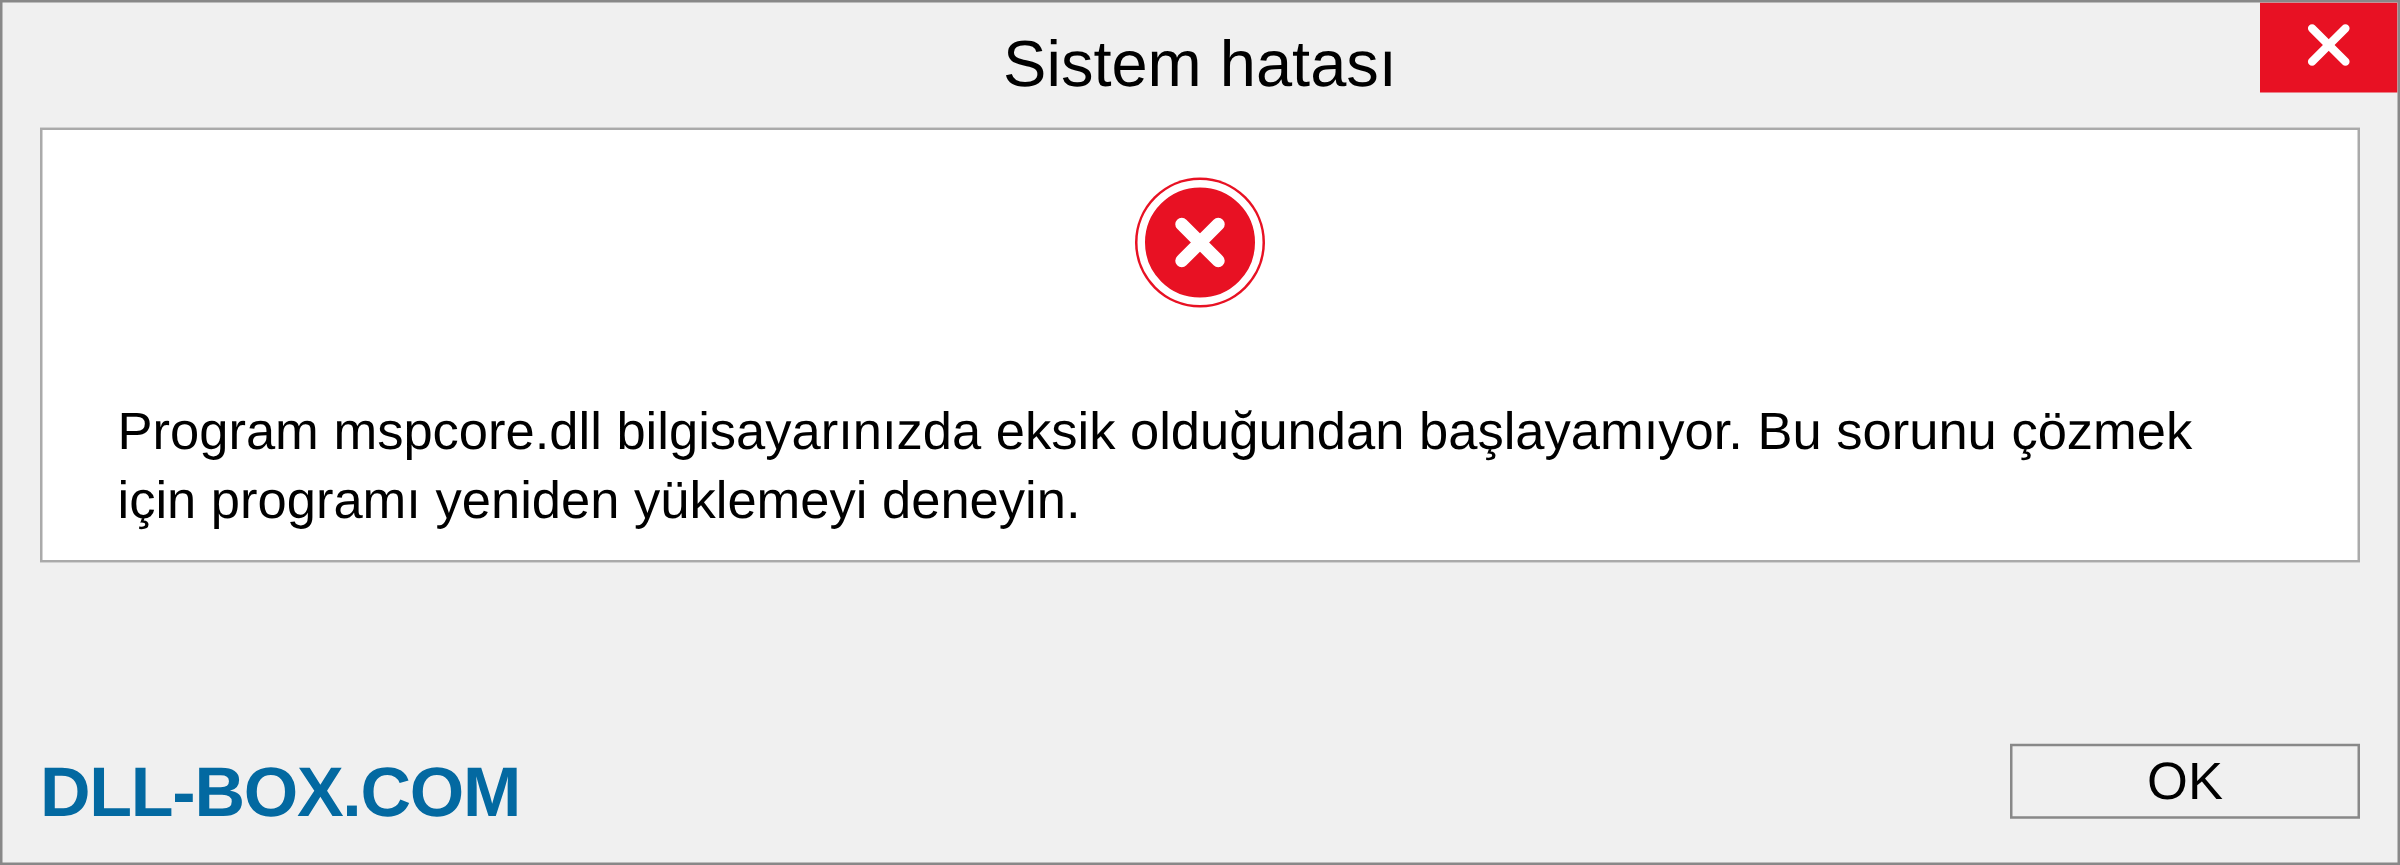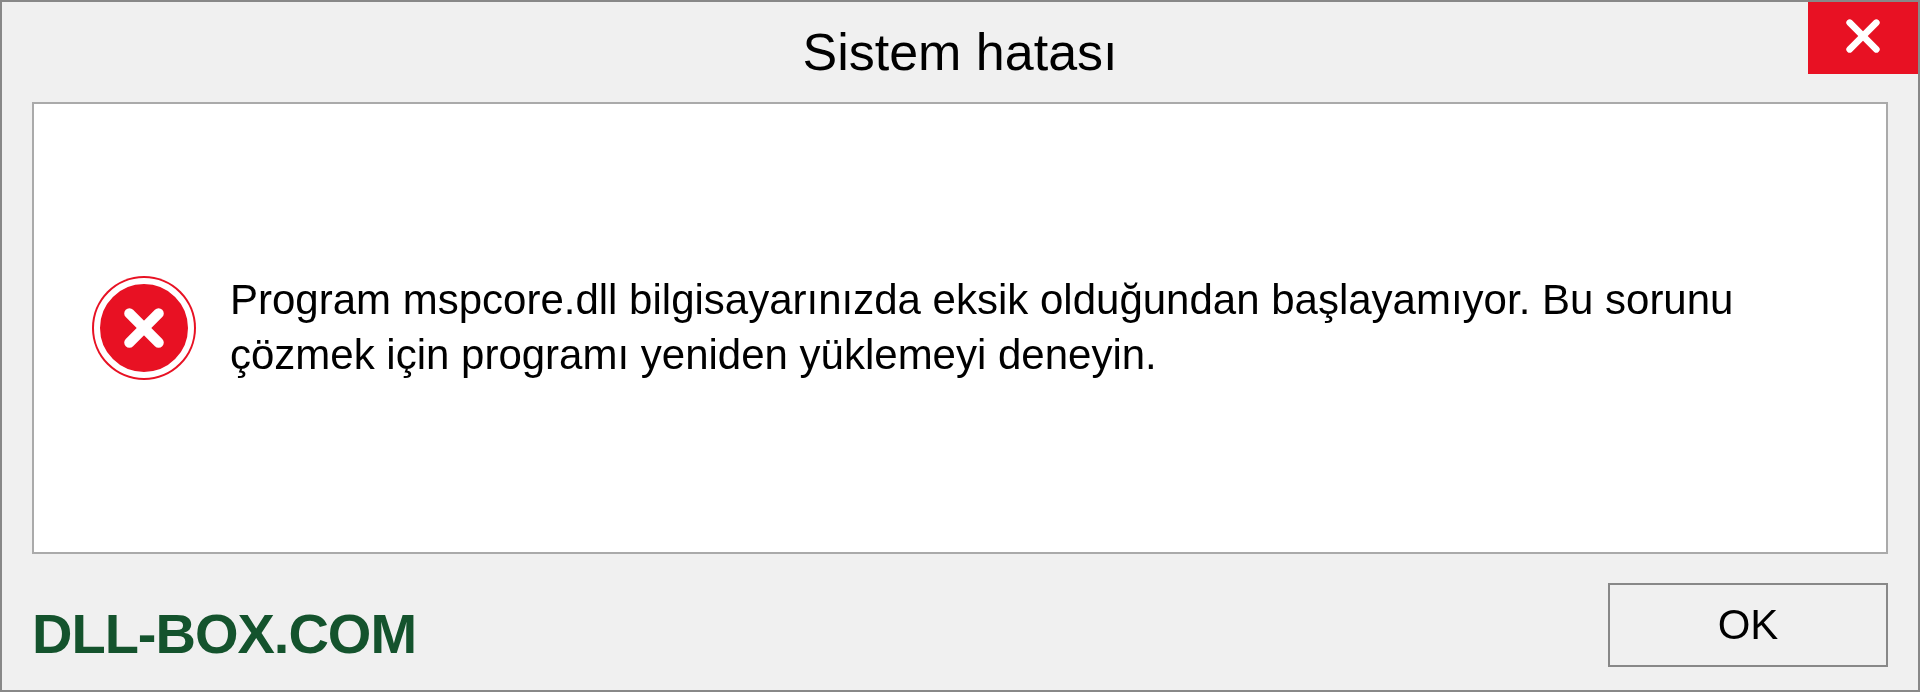--- a/index.html
+++ b/index.html
@@ -40,25 +40,26 @@
       cursor: pointer;
     }
     .close-btn svg {
       width: 40px;
       height: 40px;
     }
     .content-panel {
       margin: 20px 30px 30px 30px;
       background: #fff;
       border: 2px solid #aaa;
-      height: 452px;
+      height: 348px;
       display: flex;
       align-items: center;
       padding: 40px 60px;
-      gap: 36px;
+      gap: 74px;
+      flex-direction: column;
     }
     .error-icon-circle {
       width: 100px;
       height: 100px;
       border-radius: 50%;
       background: #e81123;
       display: flex;
       align-items: center;
       justify-content: center;
       flex-shrink: 0;
@@ -81,28 +82,28 @@
       left: 30px;
       right: 30px;
       display: flex;
       align-items: center;
       justify-content: space-between;
       height: 90px;
     }
     .watermark {
       font-size: 56px;
       font-weight: 800;
-      color: #14532d;
+      color: #0369a1;
       letter-spacing: -1px;
       font-family: Arial, sans-serif;
       margin-top: 16px;
     }
     .ok-btn {
       width: 280px;
-      height: 84px;
+      height: 60px;
       background: #f0f0f0;
       border: 2px solid #888;
       font-size: 42px;
       color: #000;
       display: flex;
       align-items: center;
       justify-content: center;
       cursor: pointer;
     }
   </style>

